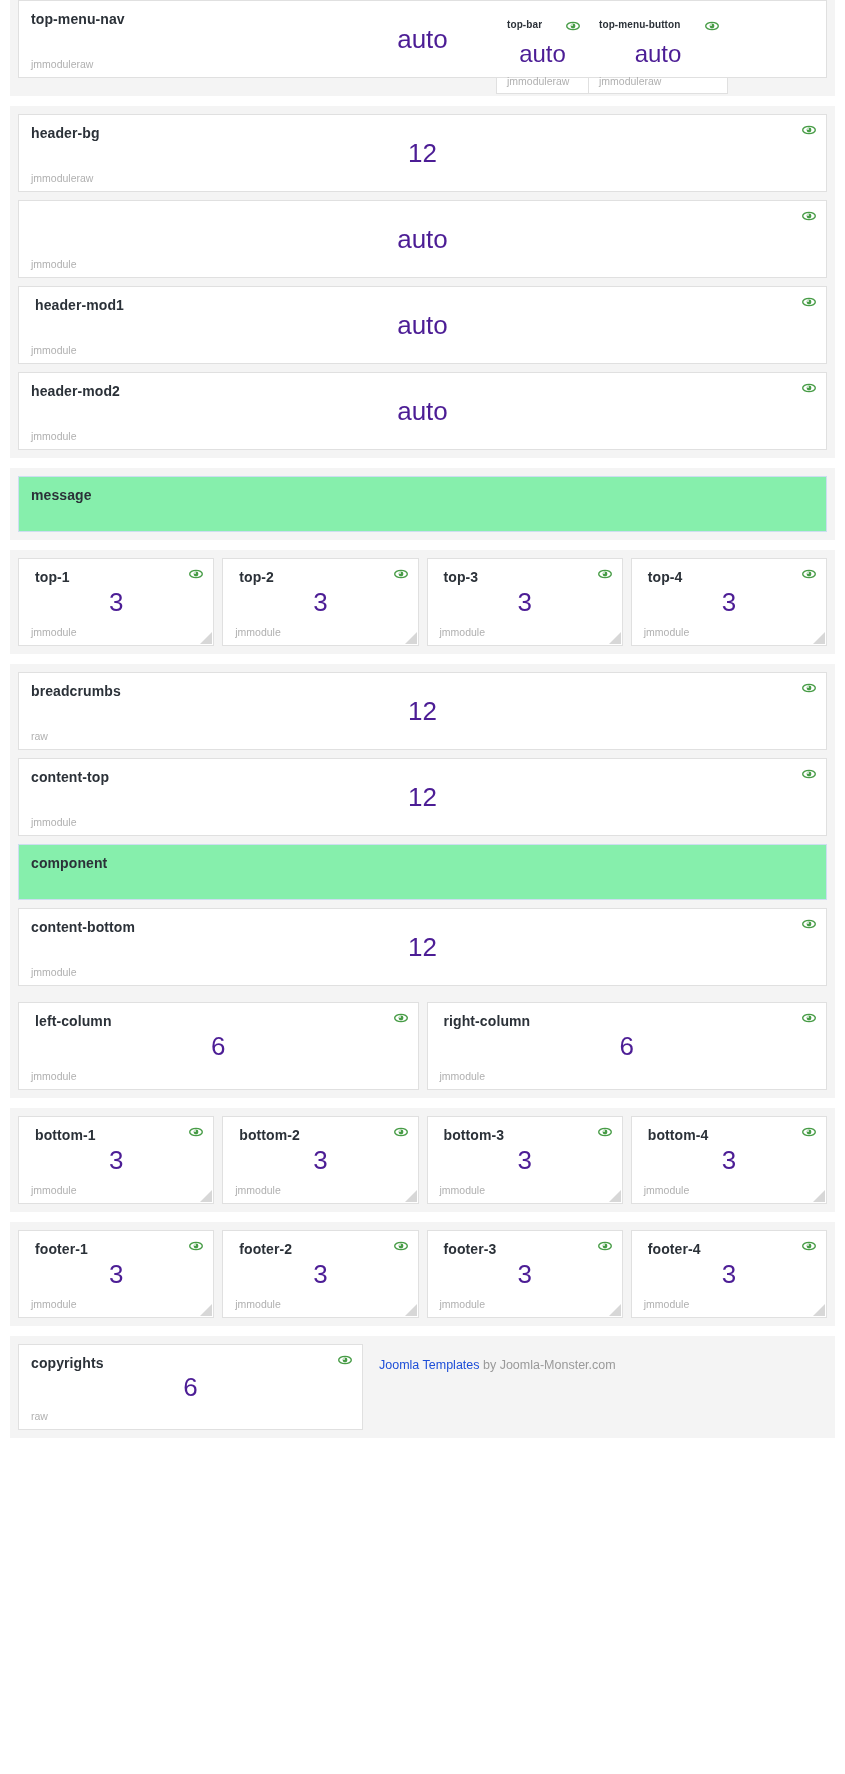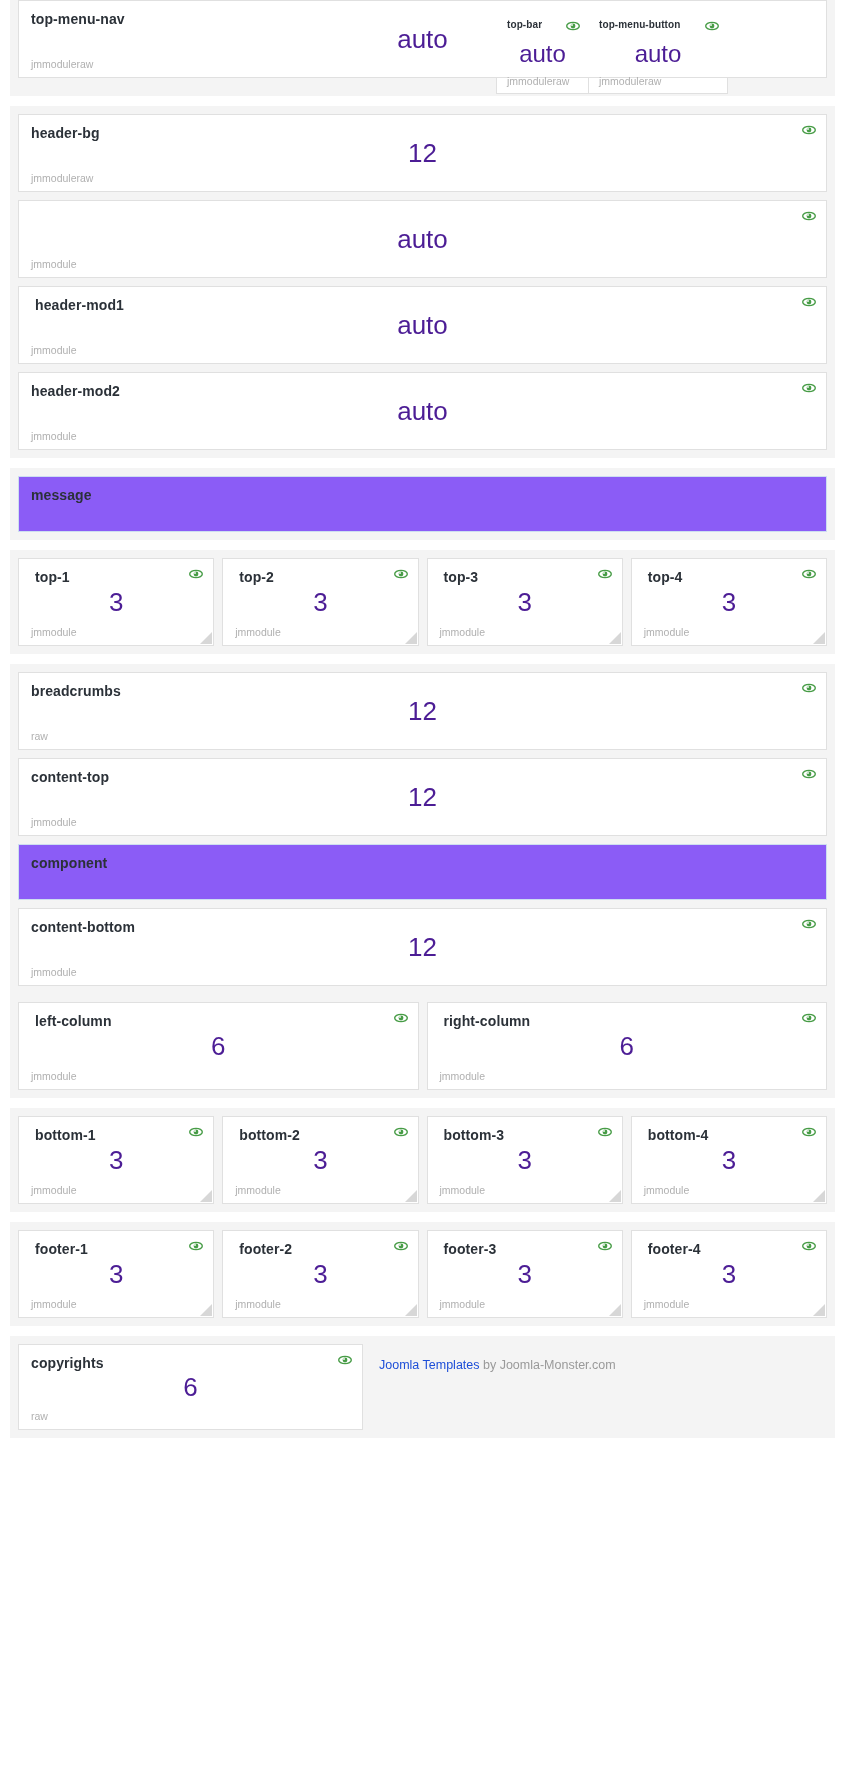--- a/index.html
+++ b/index.html
@@ -97,21 +97,21 @@
     position: absolute;
     right: 1px; bottom: 1px;
     width: 12px; height: 12px;
     z-index: 4;
     cursor: nwse-resize;
   }
   .resize-handle svg { display: block; }
 
   
   .box.blue {
-    background: #8b5cf6;
+    background: #86efac;
     border: 1px solid #cddef0;
     min-height: 56px;
   }
 
   
   .cols {
     display: flex;
     gap: 8px;
   }
   .cols > .box { flex: 1 1 0; margin-top: 0; padding-left: 16px; }

